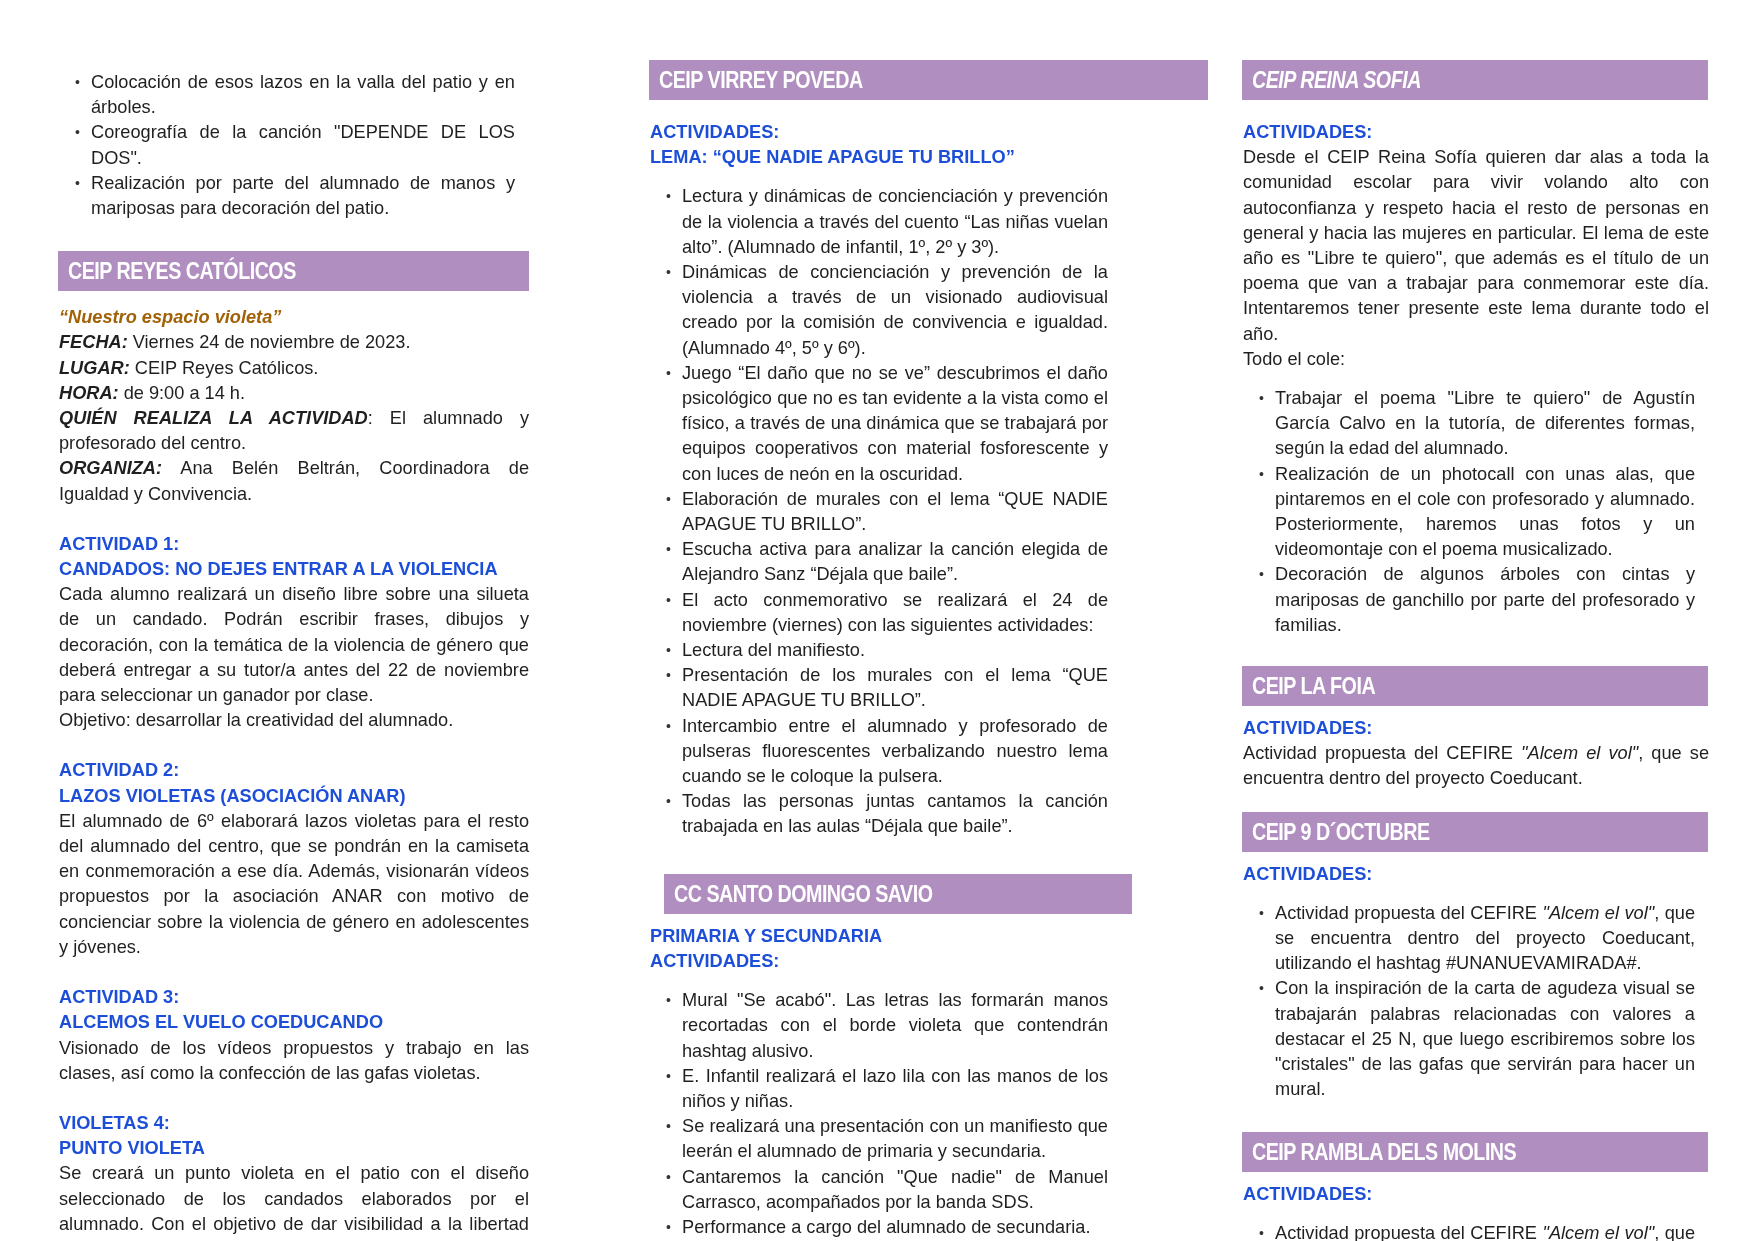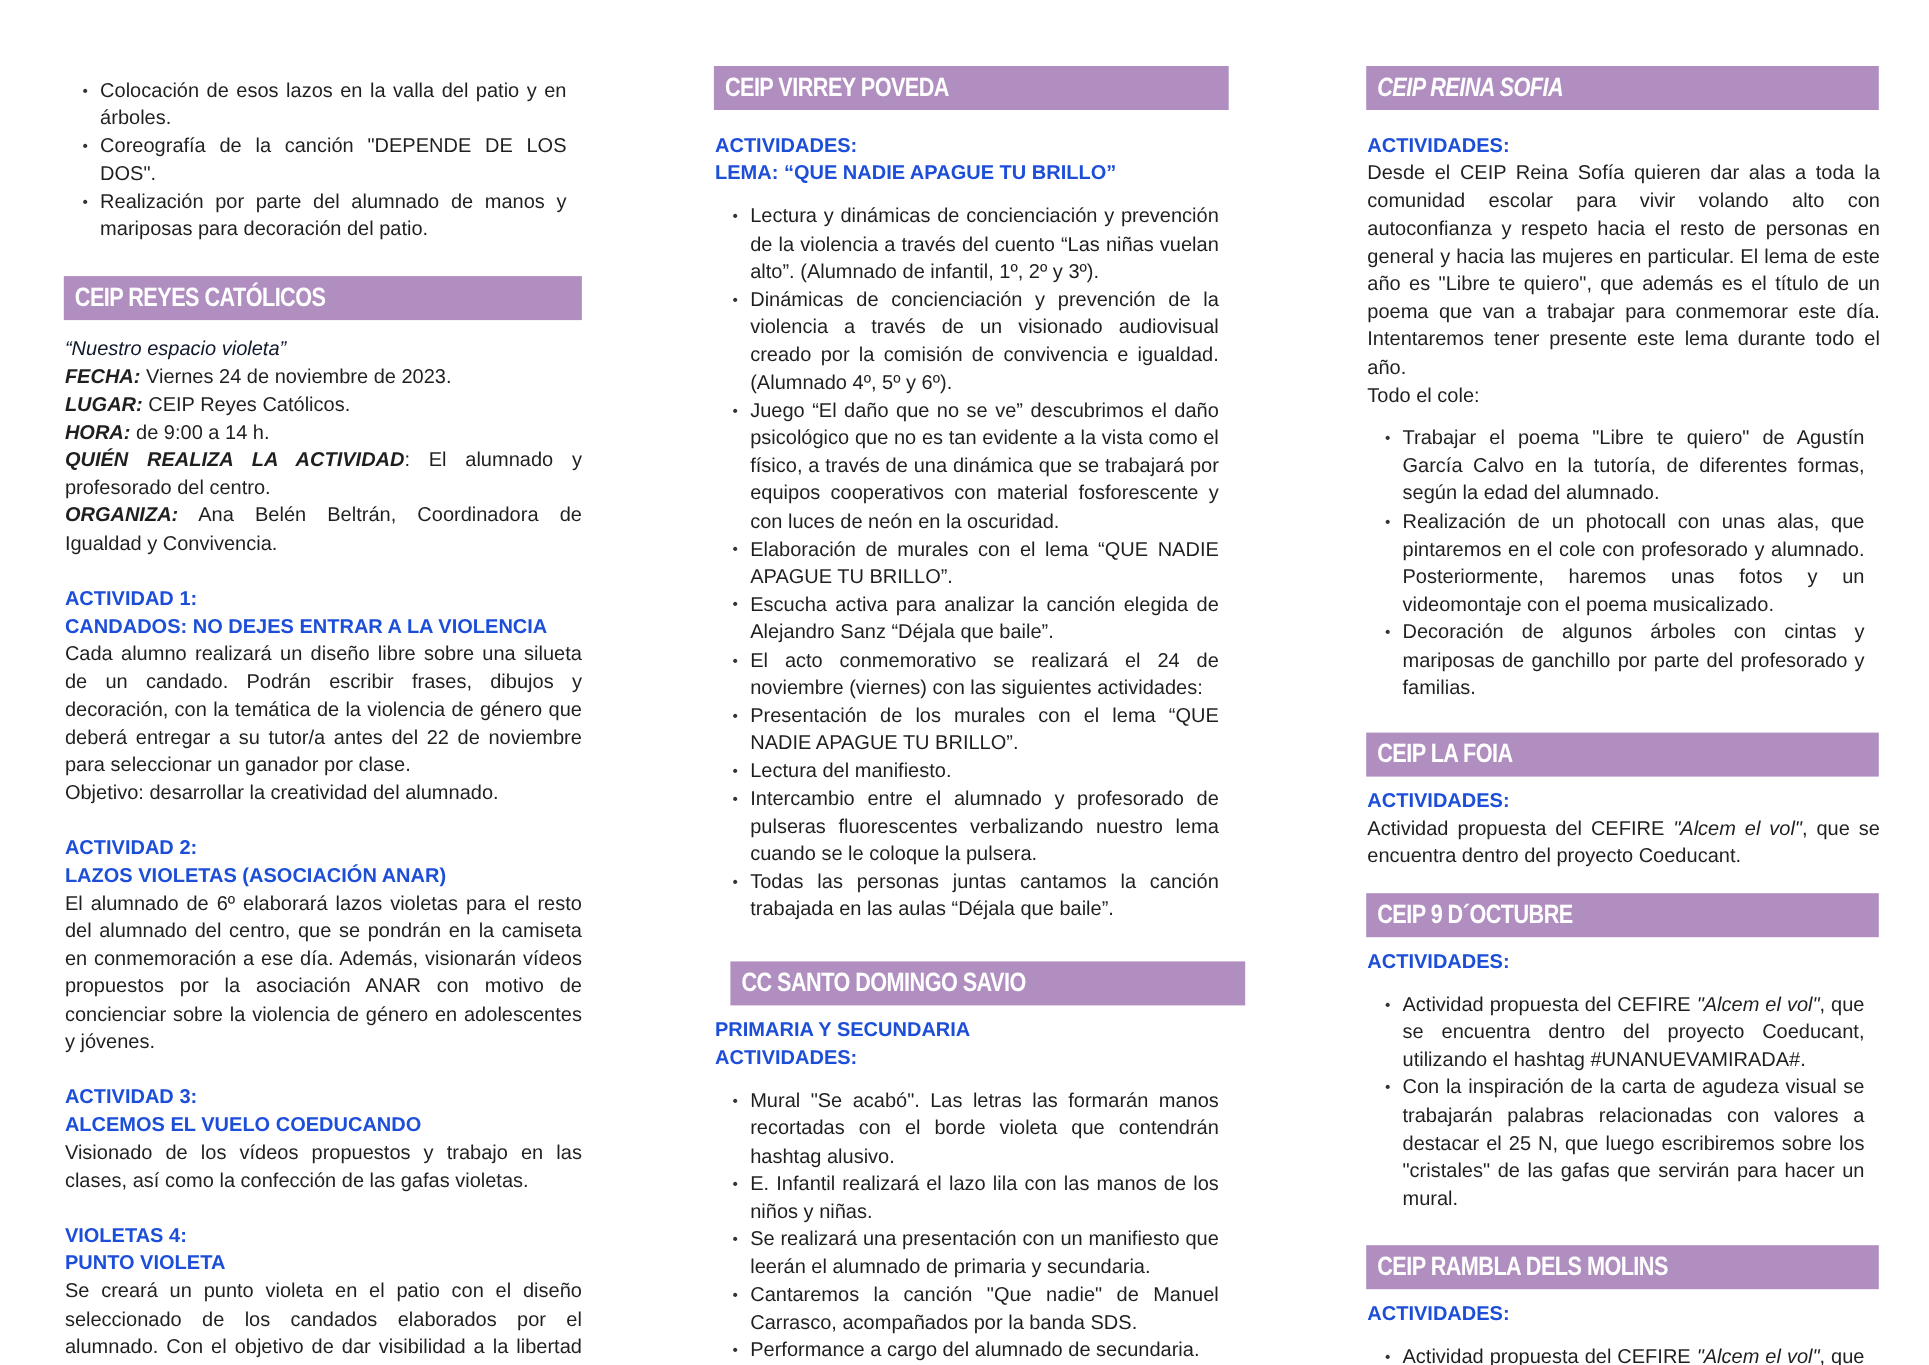--- a/index.html
+++ b/index.html
@@ -27,21 +27,21 @@
     transform-origin: left center;
     height: 40px; line-height: 40px;
     padding-left: 10px;
     box-sizing: border-box;
     margin-left: -1px;
     text-transform: uppercase;
   }
   .banner span { display: inline-block; transform: scaleX(0.82); transform-origin: left center; white-space: nowrap; }
 
   .vh { color: #1d4ed8; font-weight: bold; text-align: left; }
-  .vh-it { color: #0f172a; font-weight: normal; font-style: italic; }
+  .vh-it { color: #a16207; font-weight: bold; font-style: italic; }
   .lbl { font-weight: bold; font-style: italic; }
   p { margin: 0; }
   ul { list-style: none; margin: 14px; padding: 0; }
   ul li { position: relative; padding-left: 18px; }
   ul li::before {
     content: "\2022"; position: absolute; left: 2px; top: 0;
     font-size: 14px; color: #333;
   }
   .gap { height: 25px; }
   em { font-style: italic; }
@@ -88,35 +88,35 @@
   </div>
   <div class="gap"></div>
   <div>
     <p class="vh">VIOLETAS 4:</p>
     <p class="vh">PUNTO VIOLETA</p>
     <p>Se creará un punto violeta en el patio con el diseño seleccionado de los candados elaborados por el alumnado. Con el objetivo de dar visibilidad a la libertad de la mujer.</p>
   </div>
 </div>
 
 <div id="col-mid" class="col" style="top:60px;">
-  <div class="banner" style="width:468px;">
+  <div class="banner" style="width:559px;">
     <span>CEIP VIRREY POVEDA</span>
   </div>
   <div style="height:20px"></div>
   <p class="vh">ACTIVIDADES:</p>
   <p class="vh">LEMA: “QUE NADIE APAGUE TU BRILLO”</p>
   <ul>
     <li>Lectura y dinámicas de concienciación y prevención de la violencia a través del cuento “Las niñas vuelan alto”. (Alumnado de infantil, 1º, 2º y 3º).</li>
     <li>Dinámicas de concienciación y prevención de la violencia a través de un visionado audiovisual creado por la comisión de convivencia e igualdad. (Alumnado 4º, 5º y 6º).</li>
     <li>Juego “El daño que no se ve” descubrimos el daño psicológico que no es tan evidente a la vista como el físico, a través de una dinámica que se trabajará por equipos cooperativos con material fosforescente y con luces de neón en la oscuridad.</li>
     <li>Elaboración de murales con el lema “QUE NADIE APAGUE TU BRILLO”.</li>
     <li>Escucha activa para analizar la canción elegida de Alejandro Sanz “Déjala que baile”.</li>
     <li>El acto conmemorativo se realizará el 24 de noviembre (viernes) con las siguientes actividades:</li>
+    <li>Lectura del manifiesto.</li>
     <li>Presentación de los murales con el lema “QUE NADIE APAGUE TU BRILLO”.</li>
-    <li>Lectura del manifiesto.</li>
     <li>Intercambio entre el alumnado y profesorado de pulseras fluorescentes verbalizando nuestro lema cuando se le coloque la pulsera.</li>
     <li>Todas las personas juntas cantamos la canción trabajada en las aulas “Déjala que baile”.</li>
   </ul>
   <div style="height:20px"></div>
   <div class="banner" style="width:468px;margin-left:14px;">
     <span>CC SANTO DOMINGO SAVIO</span>
   </div>
   <div style="height:10px"></div>
   <p class="vh">PRIMARIA Y SECUNDARIA</p>
   <p class="vh">ACTIVIDADES:</p>

